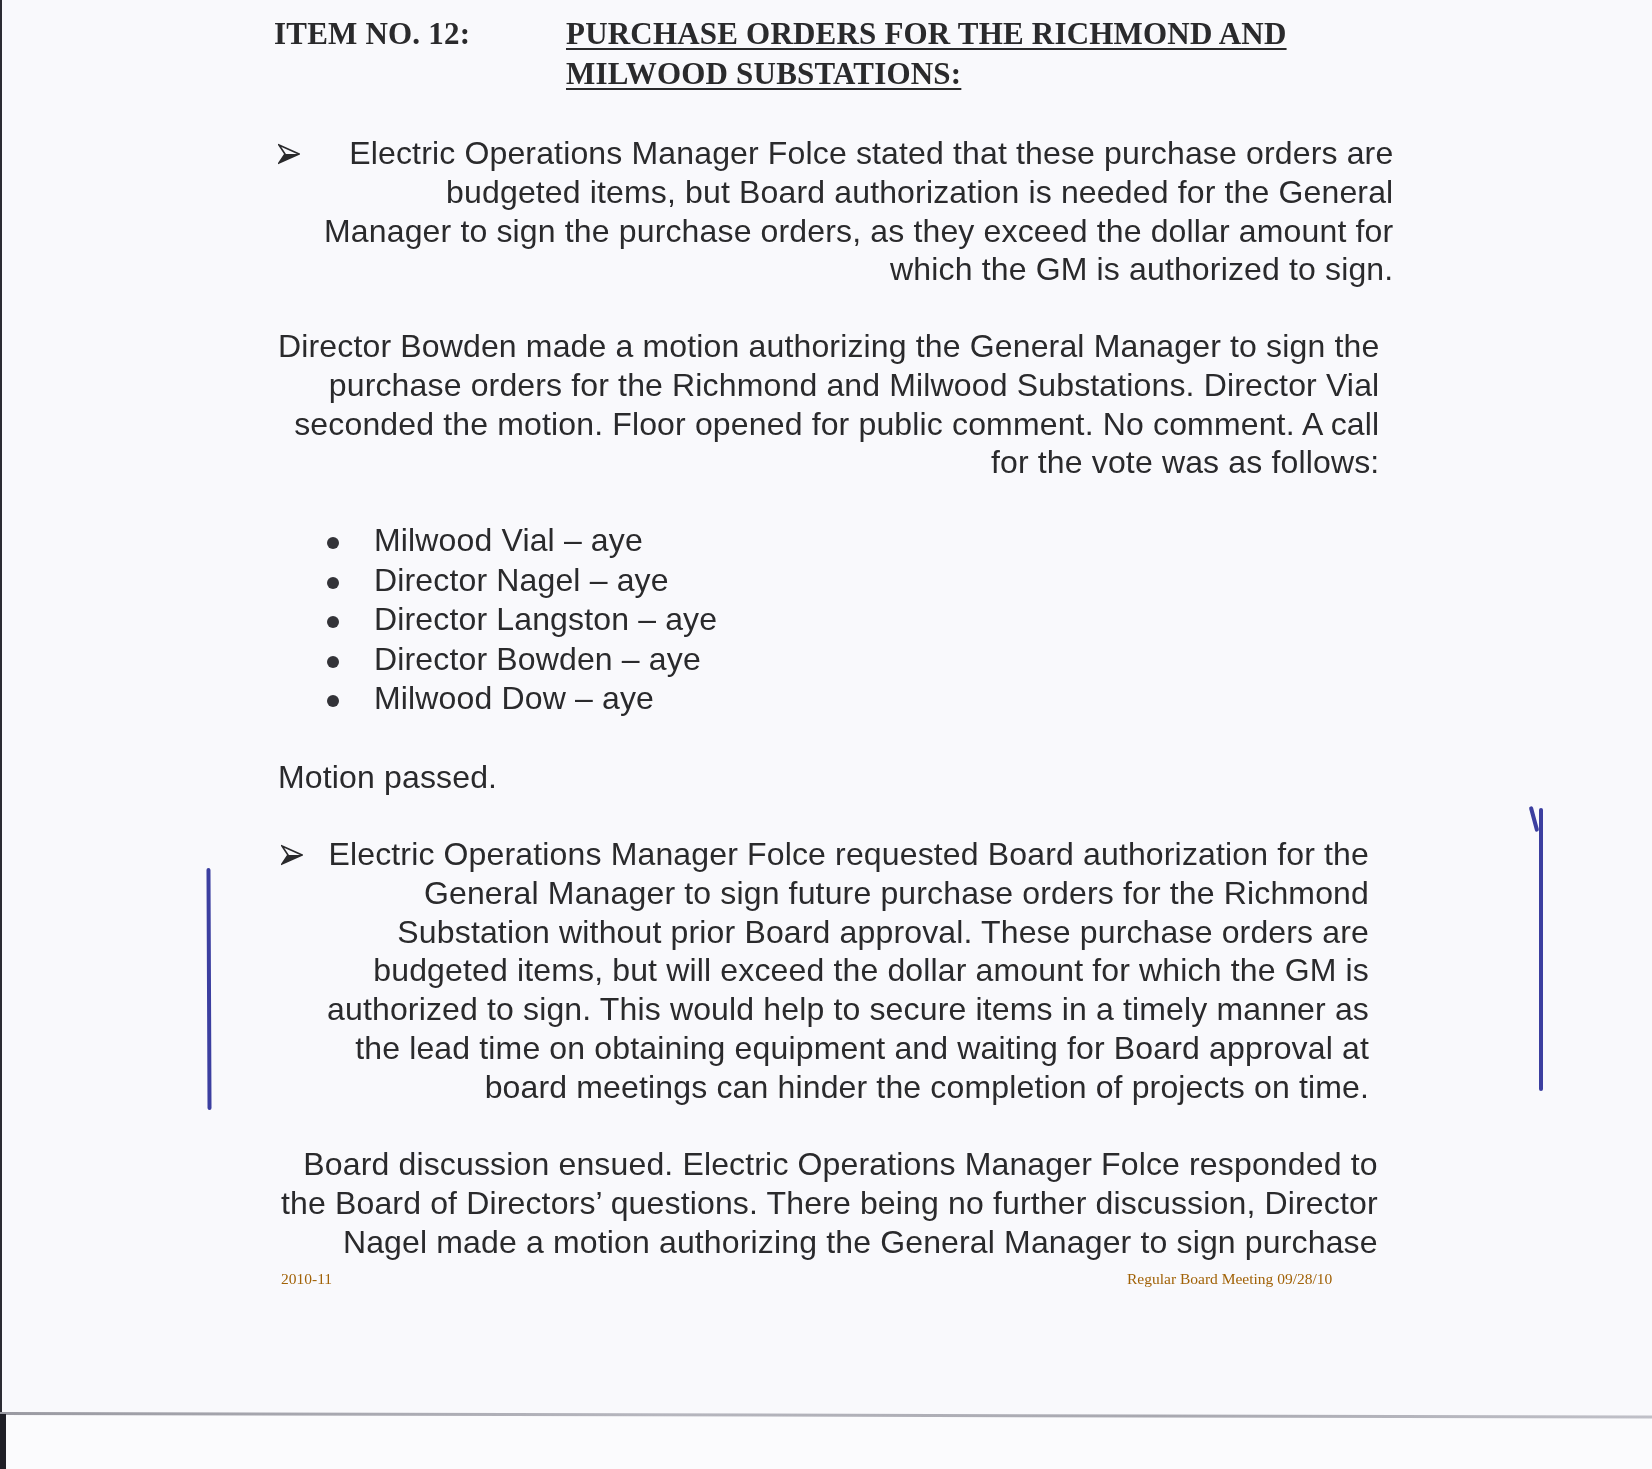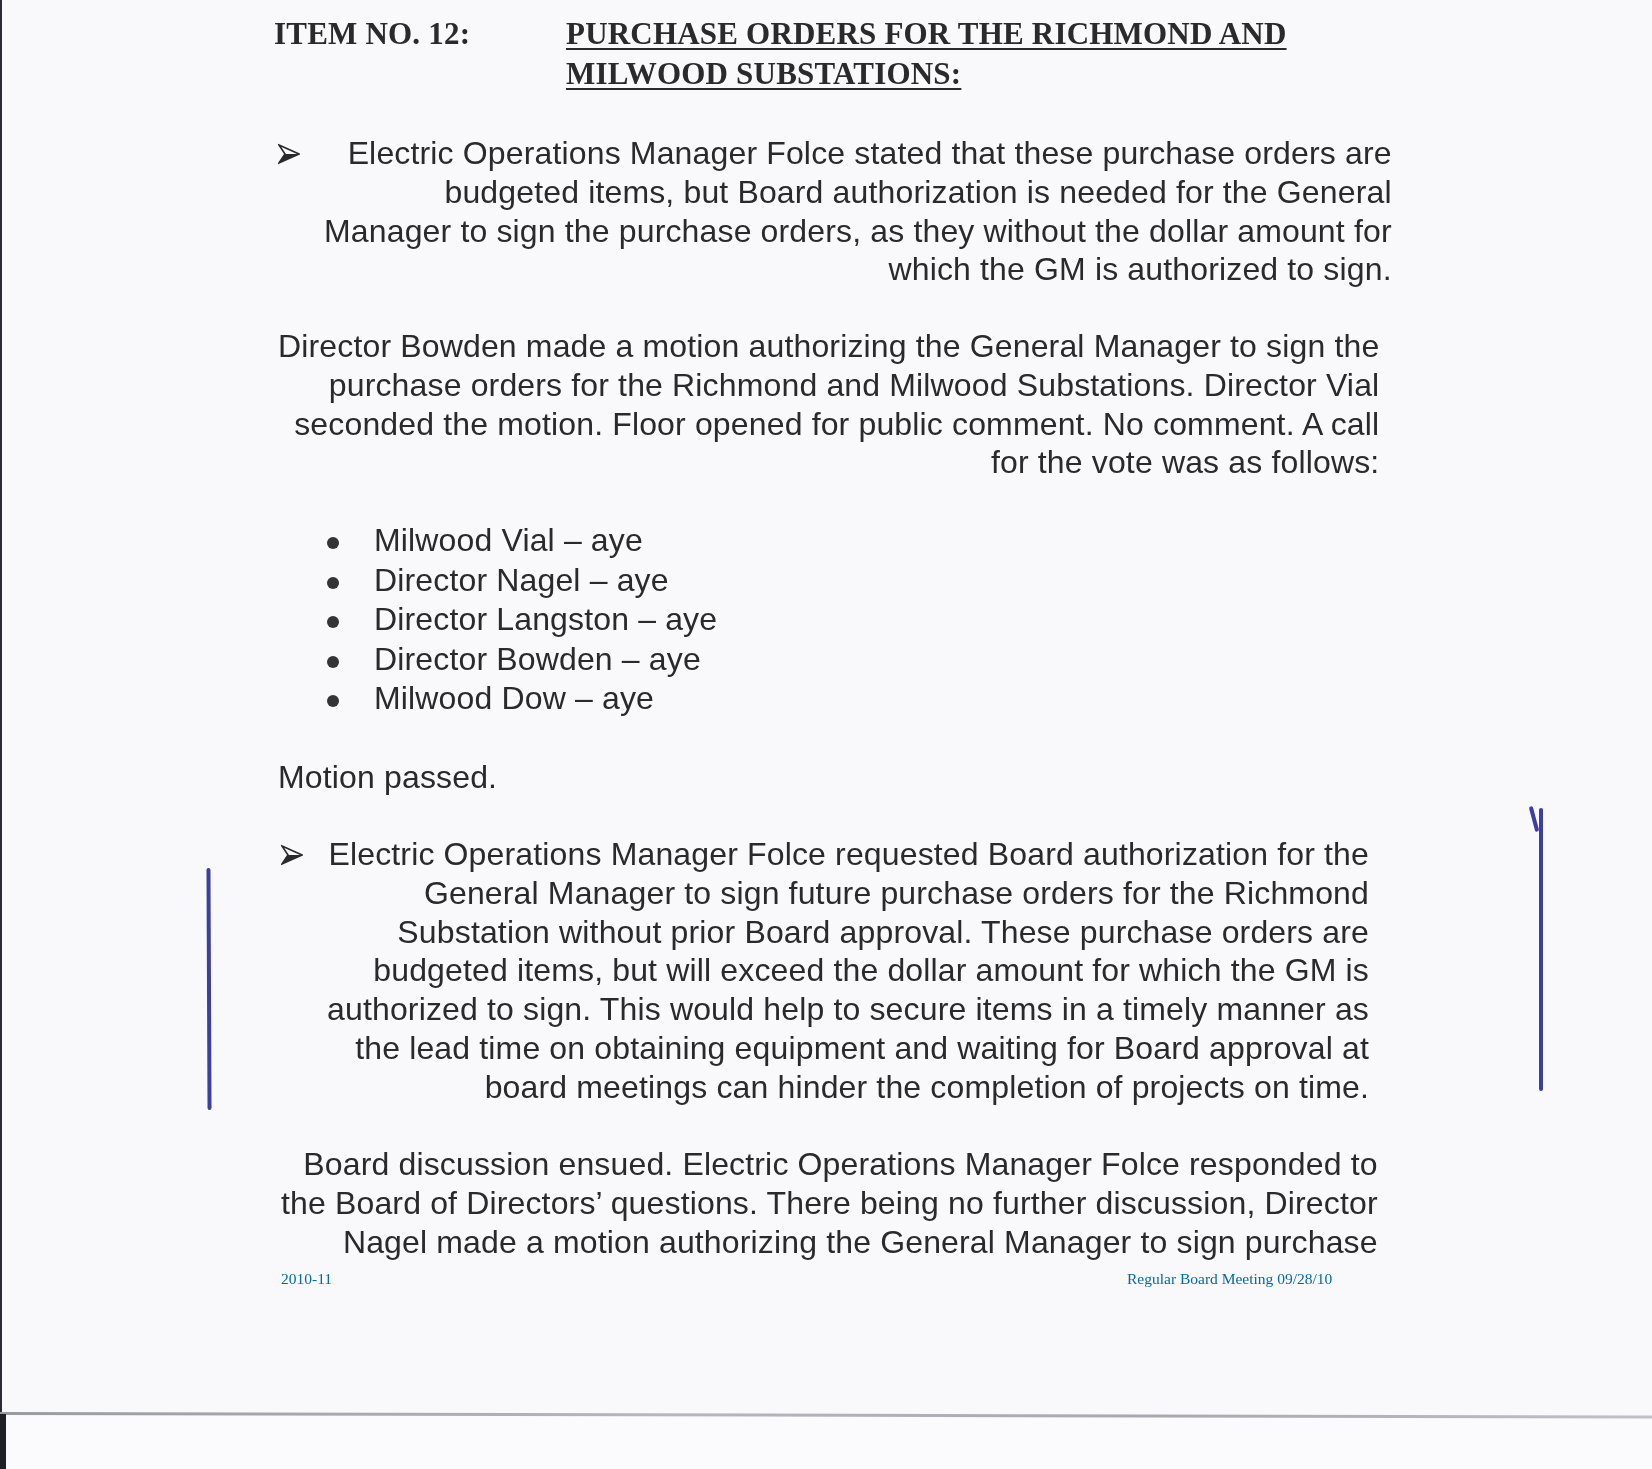--- a/index.html
+++ b/index.html
@@ -65,21 +65,21 @@
   .vote-item { position: relative; height: 39.6px; }
   .bullet-dot {
     position: absolute; left: 5px; top: 16px; width: 12px; height: 12px;
     border-radius: 50%; background: #333338;
   }
   .vote-text { position: absolute; left: 52px; top: 0; white-space: nowrap; }
 
   .footer {
     position: absolute; top: 1270px;
     font-family: "Liberation Serif", "DejaVu Serif", serif;
-    font-size: 15.5px; color: #0369a1;
+    font-size: 15.5px; color: #a16207;
   }
   .footer-left { left: 281px; }
   .footer-right { left: 1127px; }
 
   .pen-mark {
     position: absolute; width: 4px; border-radius: 2px;
     background: #3c3fa0;
   }
   .pen-left { left: 207px; top: 868px; height: 242px; transform: rotate(-0.25deg); }
   .pen-right { left: 1539px; top: 808px; height: 283px; }
@@ -105,21 +105,21 @@
 </div>
 
 <div class="arrow-item body-text" style="top:134px;">
   <svg class="arrow-icon" viewBox="0 0 22 22">
     <polygon points="1,2 21,11 1,20 7,11" fill="#f9f9fc" stroke="#2a2a2c" stroke-width="1.6" stroke-linejoin="miter"></polygon>
     <polygon points="21,11 7,11 1,20" fill="#2a2a2c"></polygon>
   </svg>
   <div class="arrow-text">
     <span class="line">Electric Operations Manager Folce stated that these purchase orders are</span>
     <span class="line">budgeted items, but Board authorization is needed for the General</span>
-    <span class="line">Manager to sign the purchase orders, as they without the dollar amount for</span>
+    <span class="line">Manager to sign the purchase orders, as they exceed the dollar amount for</span>
     <span class="line">which the GM is authorized to sign.</span>
   </div>
 </div>
 
 <div class="para body-text" style="top:327px;">
   <span class="line">Director Bowden made a motion authorizing the General Manager to sign the</span>
   <span class="line">purchase orders for the Richmond and Milwood Substations.  Director Vial</span>
   <span class="line">seconded the motion.  Floor opened for public comment.  No comment.  A call</span>
   <span class="line">for the vote was as follows:</span>
 </div>

